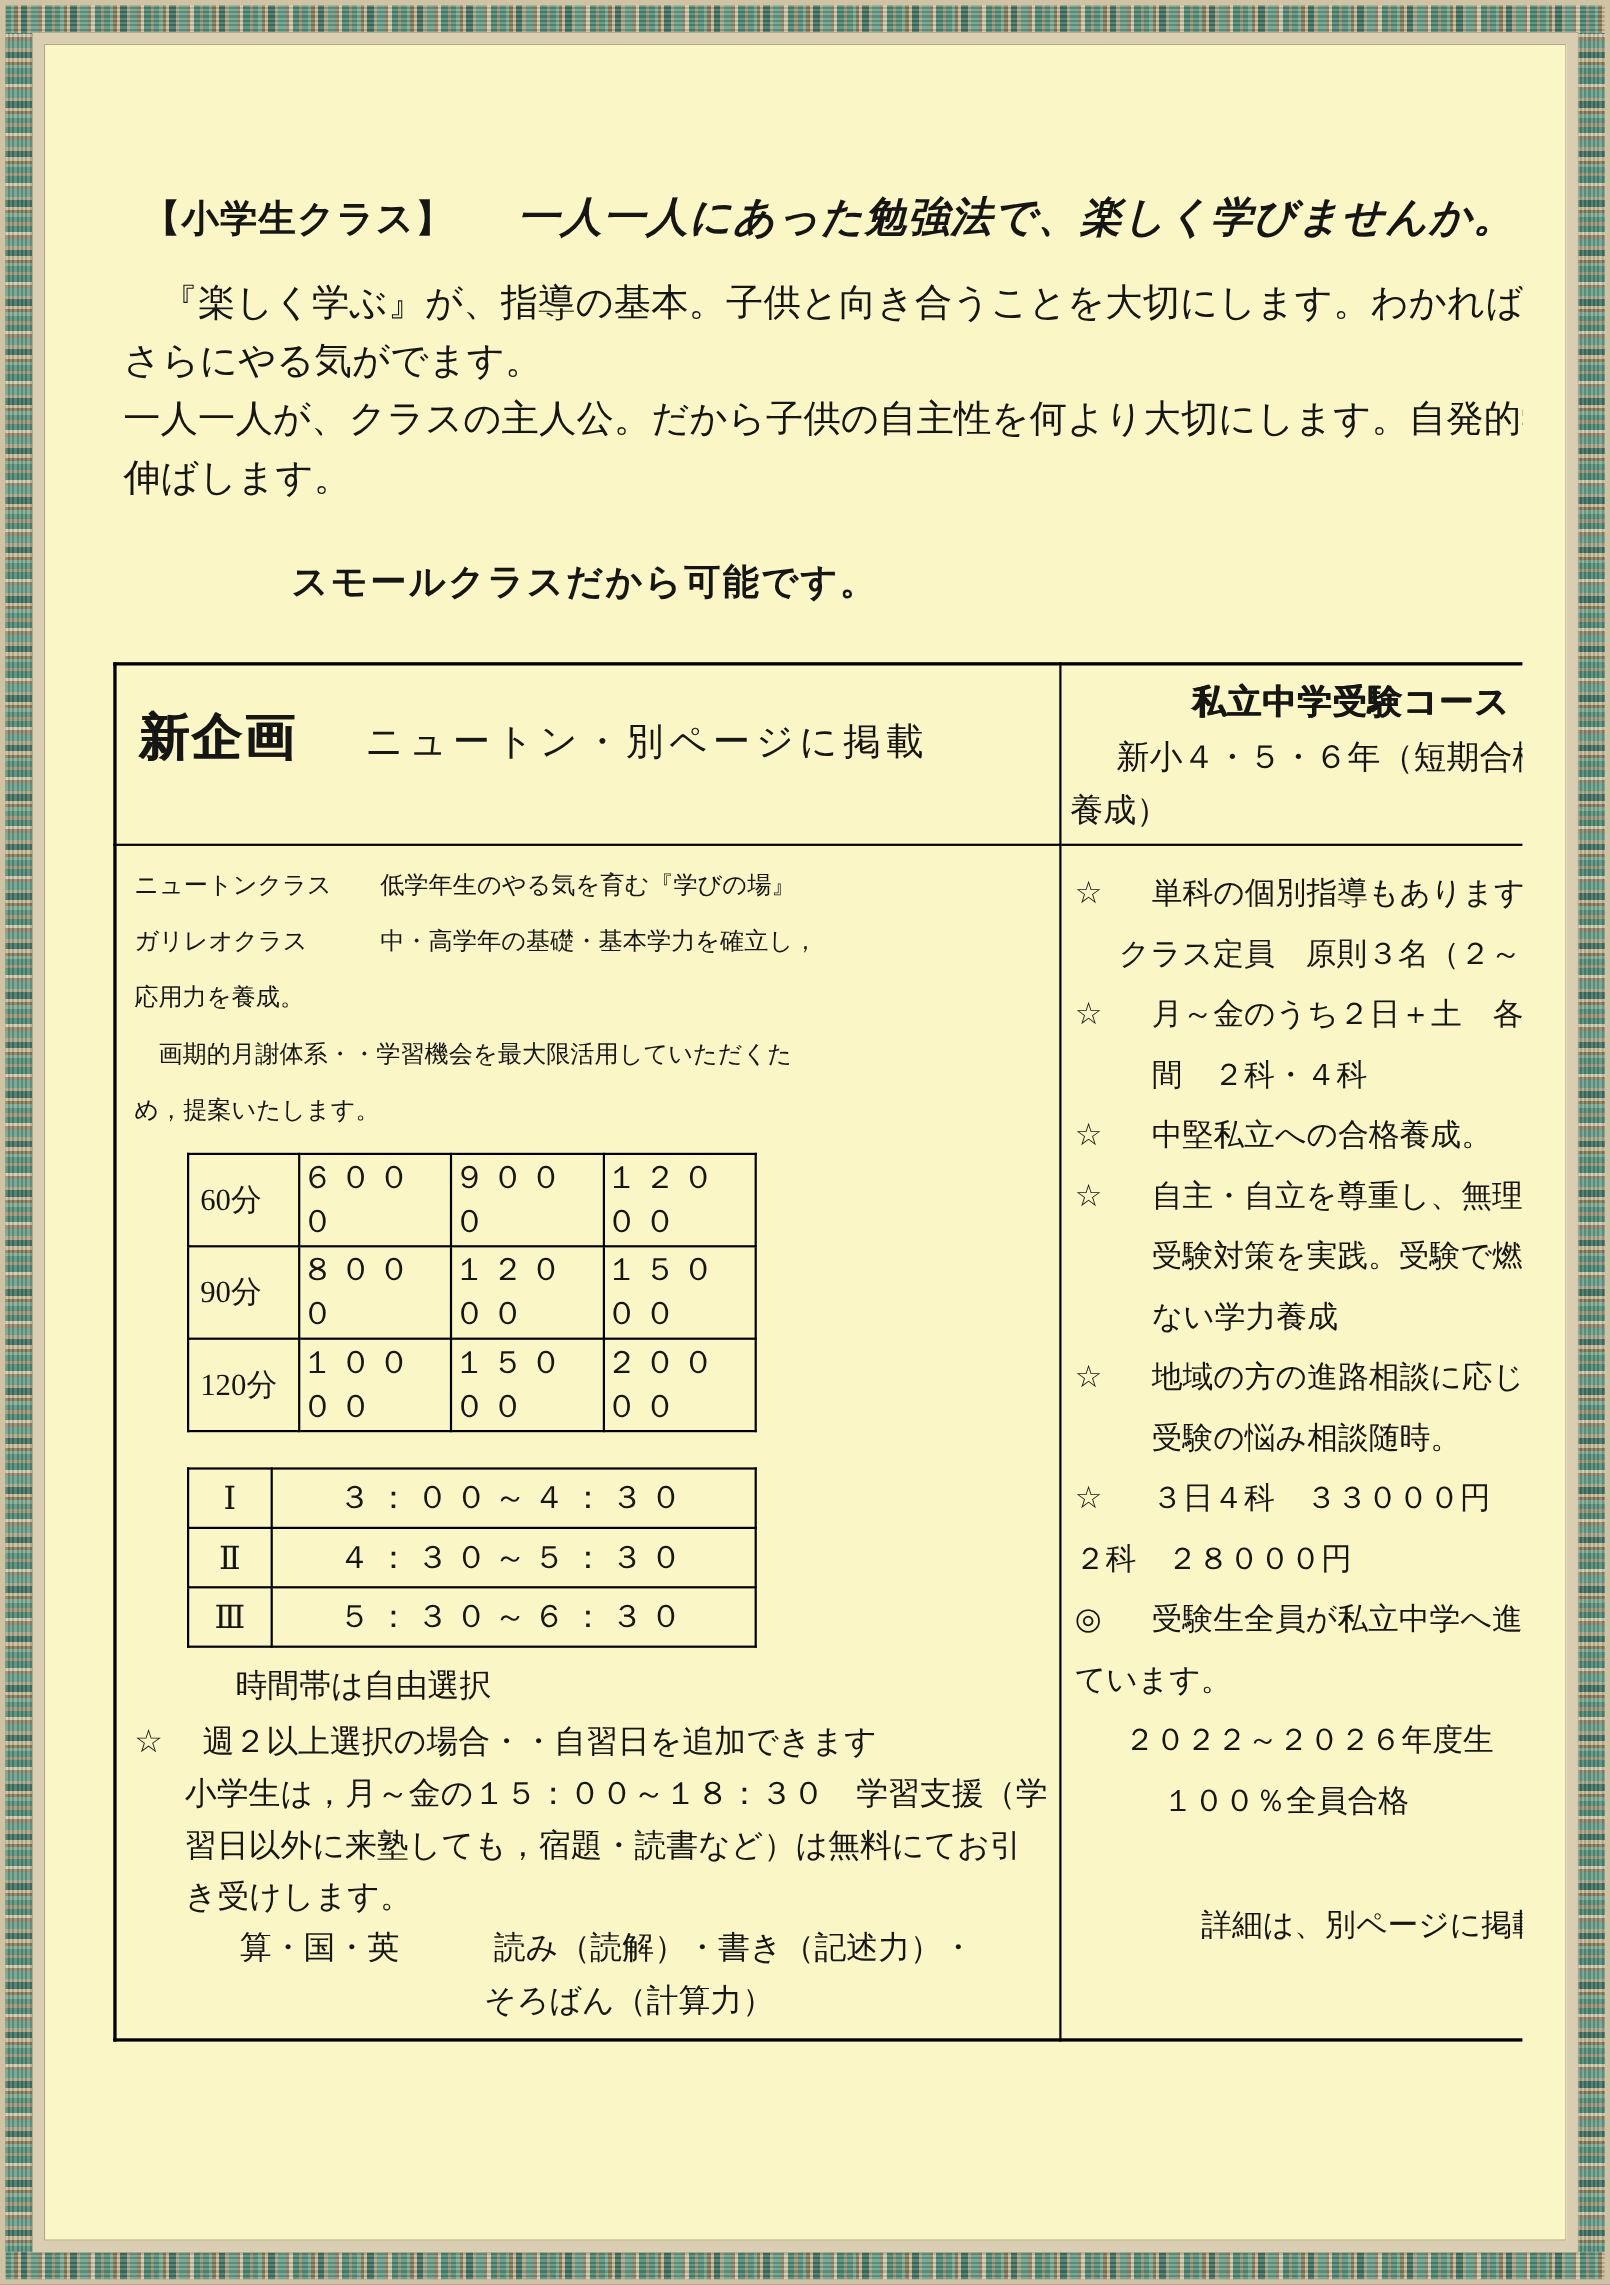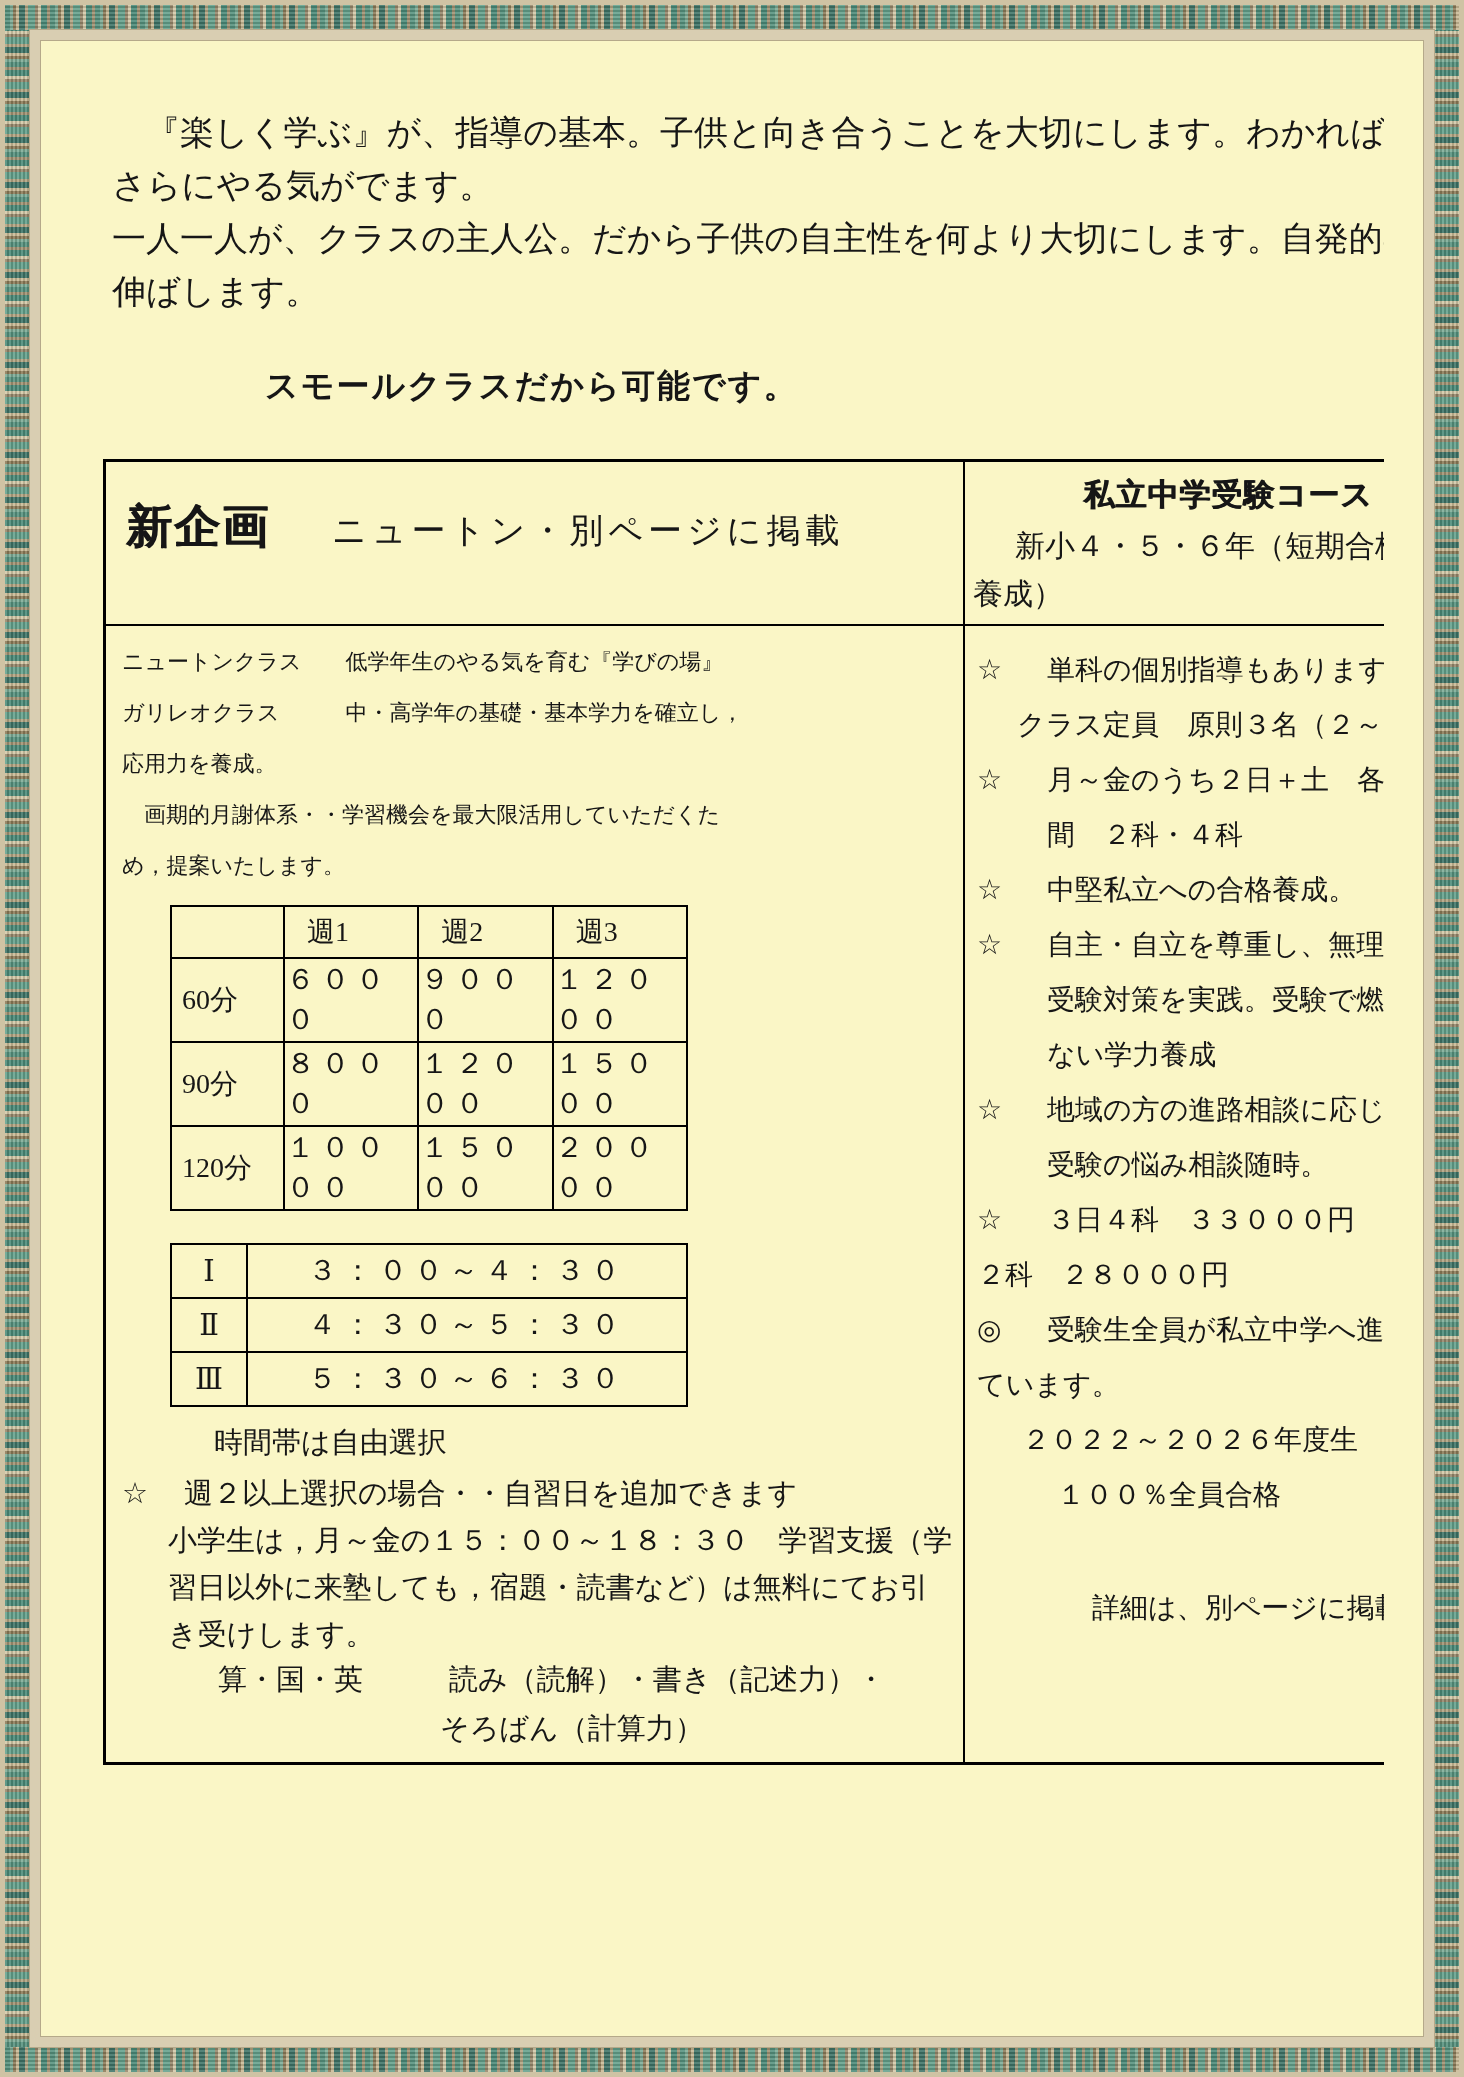--- a/index.html
+++ b/index.html
@@ -96,20 +96,23 @@
 <body>
 
 <div class="poster">
   <div class="stripe-h top"></div>
   <div class="stripe-h bottom"></div>
   <div class="stripe-v left"></div>
   <div class="stripe-v right"></div>
   <div class="inner">
     <div class="content">
 
+      <div class="title-row">
+        <span class="class-label gothic">【小学生クラス】</span><span class="headline serif">一人一人にあった勉強法で、楽しく学びませんか。</span>
+      </div>
 
       <div class="intro">
         <div>　『楽しく学ぶ』が、指導の基本。子供と向き合うことを大切にします。わかれば楽しく、</div>
         <div>さらにやる気がでます。</div>
         <div>一人一人が、クラスの主人公。だから子供の自主性を何より大切にします。自発的学習を</div>
         <div>伸ばします。</div>
       </div>
 
 
       <div class="small-class serif">スモールクラスだから可能です。</div>
@@ -129,26 +132,20 @@
           <tr>
             <td class="col-left cell-left-body">
               <div class="desc-line">ニュートンクラス　　低学年生のやる気を育む『学びの場』</div>
               <div class="desc-line">ガリレオクラス　　　中・高学年の基礎・基本学力を確立し，</div>
               <div class="desc-line">応用力を養成。</div>
               <div class="desc-line">　画期的月謝体系・・学習機会を最大限活用していただくた</div>
               <div class="desc-line">め，提案いたします。</div>
 
               <table class="price-table">
                 <tbody>
-                  <tr>
-                    <th class="c0"></th>
-                    <th>週1</th>
-                    <th>週2</th>
-                    <th>週3</th>
-                  </tr>
                   <tr>
                     <td class="rowlabel c0">60分</td>
                     <td class="val">６０００</td>
                     <td class="val">９０００</td>
                     <td class="val">１２０００</td>
                   </tr>
                   <tr>
                     <td class="rowlabel c0">90分</td>
                     <td class="val">８０００</td>
                     <td class="val">１２０００</td>

